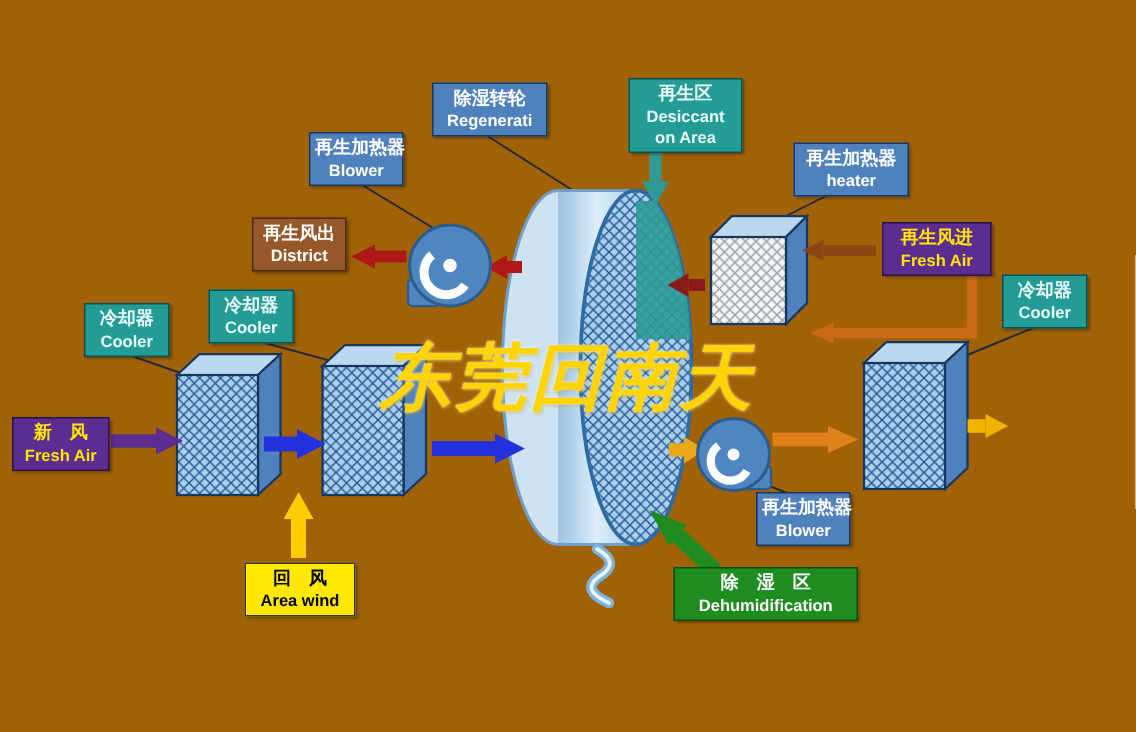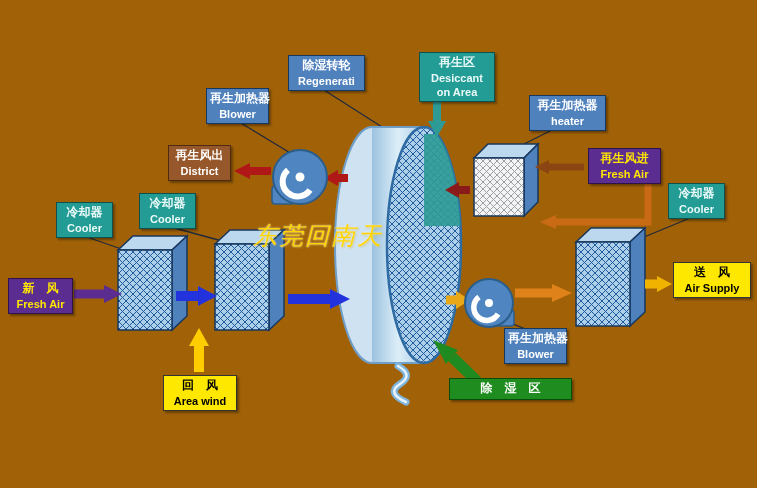--- a/index.html
+++ b/index.html
@@ -16,21 +16,21 @@
   }
   .lbl .zh{font-size:12px;}
   .lbl.blue{background:#4f81bd;color:#ffffff;border-color:#17375e;}
   .lbl.teal{background:#249c96;color:#eafaf8;border-color:#0f4f4c;text-align:center;}
   .lbl.brown{background:#96572a;color:#ffffff;border-color:#4d2a10;text-align:center;}
   .lbl.purple{background:#5b2d91;color:#ffe600;border-color:#2e1248;}
   .lbl.yellow{background:#ffe800;color:#000000;border-color:#333333;}
   .lbl.green{background:#1e8c1e;color:#ffffff;border-color:#0a4d0a;}
   .watermark{
     position:absolute;left:253px;top:220px;z-index:6;
-    font-size:24px;font-weight:normal;font-style:italic;
+    font-size:48px;font-weight:bold;font-style:italic;
     color:#ffd400;text-shadow:0 0 2px rgba(255,255,255,.85), 1px 1px 2px rgba(200,160,0,.5);
     letter-spacing:2px;pointer-events:none;
   }
 </style>
 </head>
 <body>
 
 <div class="stage">
 
   <svg width="757" height="488" viewBox="0 0 757 488">
@@ -223,29 +223,26 @@
   <div class="lbl purple" style="left:8px;top:278px;width:65px">
     <div class="zh">新　风</div>
     <div class="en">Fresh Air</div>
   </div>
 
   <div class="lbl yellow" style="left:163px;top:375px;width:74px">
     <div class="zh">回　风</div>
     <div class="en">Area wind</div>
   </div>
 
-  <div class="lbl yellow" style="left:673px;top:262px;width:78px">
-    <div class="zh">送　风</div>
-    <div class="en">Air Supply</div>
-  </div>
 
   <div class="lbl blue" style="left:504px;top:328px;width:63px">
     <div class="zh">再生加热器</div>
     <div class="en">Blower</div>
   </div>
 
   <div class="lbl green" style="left:449px;top:378px;width:123px">
     <div class="zh">除　湿　区</div>
+    <div class="en">Dehumidification</div>
   </div>
 
   <div class="watermark">东莞回南天</div>
 
 </div>
 
 </body></html>

